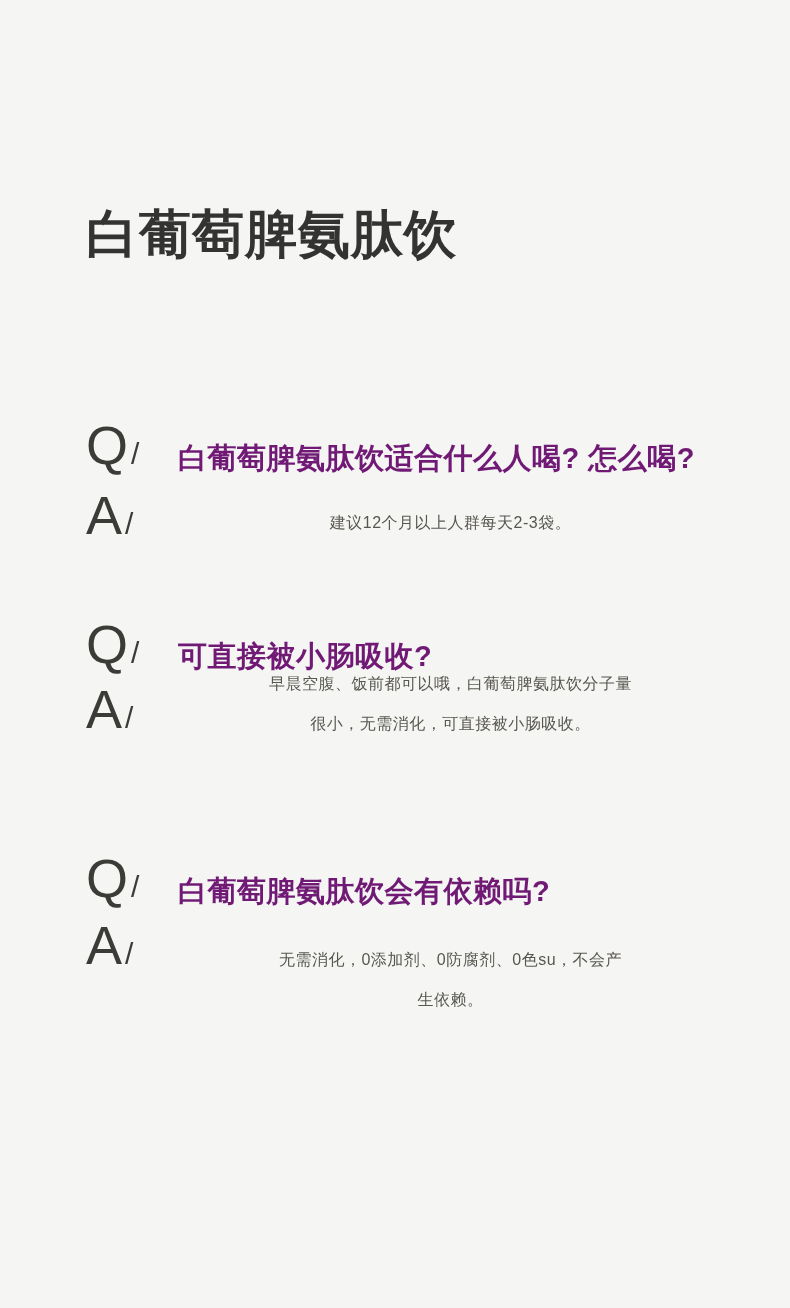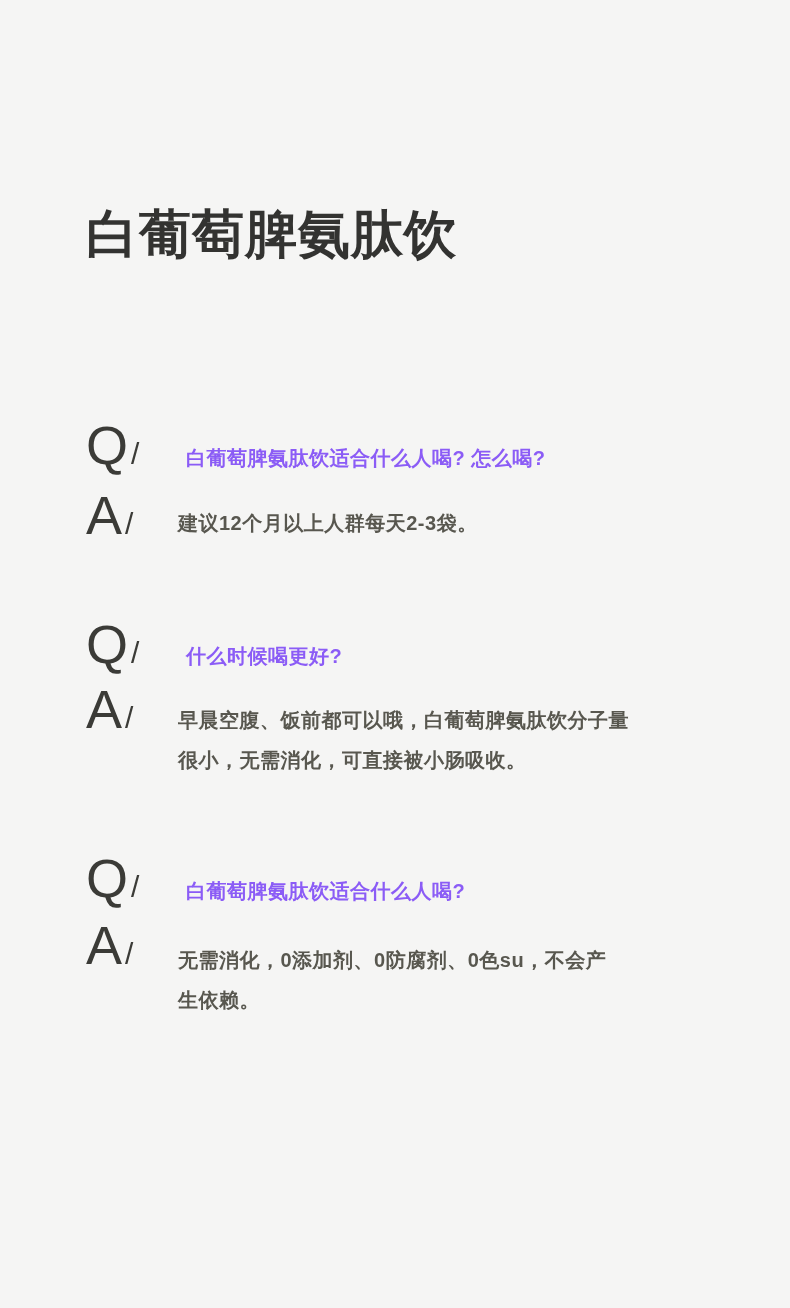--- a/index.html
+++ b/index.html
@@ -37,49 +37,50 @@
     color: #3b3b37;
     white-space: nowrap;
   }
   .mark .slash {
     font-size: 30px;
     font-weight: 300;
     margin-left: 3px;
   }
   .question {
     position: absolute;
-    left: 186px;
-    font-size: 20px;
+    left: 178px;
+    font-size: 29px;
     line-height: 27px;
     font-weight: 700;
-    color: #8b5cf6;
+    color: #701a75;
     letter-spacing: 0.5px;
     white-space: nowrap;
   }
   .answer {
     position: absolute;
     left: 178px;
     width: 545px;
-    font-size: 20px;
+    font-size: 16px;
     line-height: 40px;
-    font-weight: 700;
+    font-weight: 400;
     color: #58574f;
     letter-spacing: 0.5px;
     white-space: pre-line;
+    text-align: center;
   }
   
   .s1 .q-mark   { top: 418px; }
   .s1 .question { top: 445px; }
   .s1 .a-mark   { top: 488px; }
   .s1 .answer   { top: 503px; }
 
   .s2 .q-mark   { top: 617px; }
   .s2 .question { top: 643px; }
   .s2 .a-mark   { top: 682px; }
-  .s2 .answer   { top: 700px; }
+  .s2 .answer   { top: 664px; }
 
   .s3 .q-mark   { top: 851px; }
   .s3 .question { top: 878px; }
   .s3 .a-mark   { top: 918px; }
   .s3 .answer   { top: 940px; }
 </style>
 </head>
 <body>
 
 <div class="page">
@@ -90,27 +91,27 @@
 
   <section class="s1">
     <div class="mark q-mark"><span>Q</span><span class="slash">/</span></div>
     <div class="question">白葡萄脾氨肽饮适合什么人喝? 怎么喝?</div>
     <div class="mark a-mark"><span>A</span><span class="slash">/</span></div>
     <div class="answer">建议12个月以上人群每天2-3袋。</div>
   </section>
 
   <section class="s2">
     <div class="mark q-mark"><span>Q</span><span class="slash">/</span></div>
-    <div class="question">什么时候喝更好?</div>
+    <div class="question">可直接被小肠吸收?</div>
     <div class="mark a-mark"><span>A</span><span class="slash">/</span></div>
     <div class="answer">早晨空腹、饭前都可以哦，白葡萄脾氨肽饮分子量
 很小，无需消化，可直接被小肠吸收。</div>
   </section>
 
   <section class="s3">
     <div class="mark q-mark"><span>Q</span><span class="slash">/</span></div>
-    <div class="question">白葡萄脾氨肽饮适合什么人喝?</div>
+    <div class="question">白葡萄脾氨肽饮会有依赖吗?</div>
     <div class="mark a-mark"><span>A</span><span class="slash">/</span></div>
     <div class="answer">无需消化，0添加剂、0防腐剂、0色su，不会产
 生依赖。</div>
   </section>
 
 </div>
 
 </body></html>

